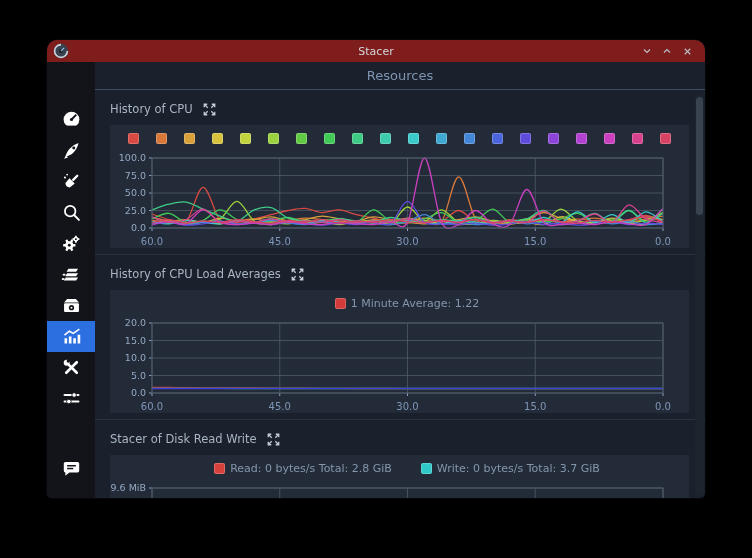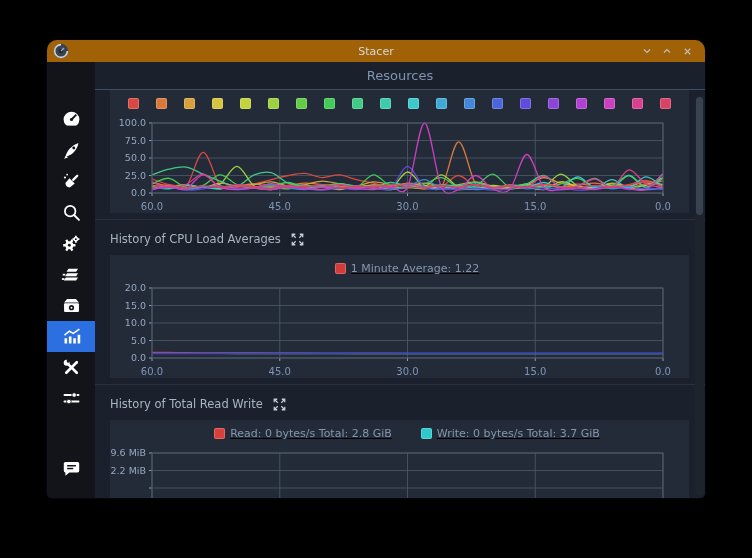--- a/index.html
+++ b/index.html
@@ -1,42 +1,42 @@
 <!DOCTYPE html>
 <html><head>
 <meta charset="utf-8">
 <style>
   html,body{margin:0;padding:0;background:#000;width:752px;height:558px;overflow:hidden;
     font-family:"DejaVu Sans","Liberation Sans",sans-serif;-webkit-font-smoothing:antialiased;}
   .stage{position:relative;width:752px;height:558px;background:#000;}
   .window{position:absolute;left:47px;top:40px;width:658px;height:458px;background:#1a212c;
     border-radius:10px 10px 5px 5px;overflow:hidden;box-shadow:0 0 0 1px #05070a;}
   
-  .titlebar{height:22px;background:#a16207;display:flex;align-items:center;position:relative;}
+  .titlebar{height:22px;background:#7f1d1d;display:flex;align-items:center;position:relative;}
   .appicon{width:16px;height:16px;margin-left:6px;}
   .wtitle{position:absolute;left:0;right:0;text-align:center;font-size:11px;color:#d3d7db;}
   .wcontrols{margin-left:auto;display:flex;align-items:center;padding-right:8px;z-index:2;}
   .wbtn{width:20px;height:18px;display:flex;align-items:center;justify-content:center;cursor:default;}
   
   .wbody{display:flex;height:436px;}
   .sidebar{width:48px;background:#131419;display:flex;flex-direction:column;flex:none;}
   .side-item{width:48px;height:31px;display:flex;align-items:center;justify-content:center;}
   .side-item:first-child{margin-top:42px;}
   .side-item.active{background:#2b6fe0;}
   .side-item svg{width:21px;height:21px;}
   .side-spacer{flex:1;}
   .side-item.bottom{margin-bottom:14px;}
   .content{flex:1;position:relative;background:#1a212c;overflow:hidden;}
   .page-header{height:27px;display:flex;align-items:center;justify-content:center;
     border-bottom:1px solid #3d4e63;}
   .page-header span{font-size:13px;color:#7e94b2;}
   .sec-head{display:flex;align-items:center;gap:9px;margin:11px 0 8px 0;padding-left:15px;height:16px;}
   .sec-title{font-size:11.5px;color:#a9b5c2;}
   .expand{width:15px;height:15px;display:flex;}
-  .panel{margin:0 16px 0 15px;background:#232b38;text-decoration:underline;}
+  .panel{margin:0 16px 0 15px;background:#232b38;}
   .legend{display:flex;align-items:center;justify-content:center;gap:17px;padding:8px 0 4px 0;height:11px;}
   .legend .sw{width:9px;height:9px;border-radius:2px;border:1px solid rgba(255,255,255,0.22);flex:none;}
   .legend .litem{display:flex;align-items:center;gap:5px;padding-left:15px;}
   .legend .litem span{font-size:11px;color:#8496ac;}
   .legend.textlegend{gap:14px;}
   svg.chart{display:block;width:579px;height:100px;}
   .divider{border-top:1px solid #28313f;margin-top:6px;}
   .vscroll{position:absolute;right:1px;top:33px;bottom:2px;width:9px;background:#1d242e;border-radius:4px;}
   .vthumb{position:absolute;left:1px;right:1px;top:2px;height:118px;background:#39424f;border-radius:4px;}
 </style>
@@ -189,20 +189,28 @@
         </nav>
 
       <div class="content">
         <div class="page-header">
           <span>Resources</span>
         </div>
 
         <div>
 
           <section>
+            <div class="sec-head">
+              <span class="sec-title">History of CPU</span>
+              <span class="expand">
+                <svg viewBox="0 0 20 20" width="15" height="15">
+                    <path d="M3 7 V3 H7 M4 4 L7.6 7.6 M13 3 H17 V7 M16 4 L12.4 7.6 M17 13 V17 H13 M16 16 L12.4 12.4 M7 17 H3 V13 M4 16 L7.6 12.4" fill="none" stroke="#c6ccd3" stroke-width="1.7"></path>
+                  </svg>
+              </span>
+            </div>
             <div class="panel">
               <div class="legend" id="legend-0">
                   <span class="sw" style="background: rgb(216, 74, 65);"></span>
                   <span class="sw" style="background: rgb(216, 121, 58);"></span>
                   <span class="sw" style="background: rgb(216, 160, 59);"></span>
                   <span class="sw" style="background: rgb(216, 195, 62);"></span>
                   <span class="sw" style="background: rgb(195, 211, 62);"></span>
                   <span class="sw" style="background: rgb(156, 209, 64);"></span>
                   <span class="sw" style="background: rgb(99, 202, 69);"></span>
                   <span class="sw" style="background: rgb(65, 202, 85);"></span>
@@ -334,21 +342,21 @@
                     <path d="M42.0,75.5C44.8,75.5 53.4,75.5 59.0,75.5C64.7,75.5 70.4,75.5 76.1,75.5C81.7,75.5 87.4,75.5 93.1,75.5C98.8,75.5 104.5,75.5 110.1,75.5C115.8,75.5 121.5,75.5 127.2,75.5C132.8,75.5 138.5,75.5 144.2,75.5C149.9,75.5 155.6,75.5 161.2,75.5C166.9,75.5 172.6,75.5 178.3,75.5C183.9,75.5 189.6,75.5 195.3,75.5C201.0,75.5 206.7,75.5 212.3,75.5C218.0,75.5 223.7,75.5 229.4,75.5C235.0,75.5 240.7,75.5 246.4,75.5C252.1,75.5 257.8,75.5 263.4,75.5C269.1,75.5 274.8,75.5 280.5,75.5C286.1,75.5 291.8,75.5 297.5,75.5C303.2,75.5 308.9,75.5 314.5,75.5C320.2,75.5 325.9,75.5 331.6,75.5C337.2,75.5 342.9,75.5 348.6,75.5C354.3,75.5 360.0,75.5 365.6,75.5C371.3,75.5 377.0,75.5 382.7,75.5C388.3,75.5 394.0,75.5 399.7,75.5C405.4,75.5 411.1,75.5 416.7,75.5C422.4,75.5 428.1,75.5 433.8,75.5C439.4,75.5 445.1,75.5 450.8,75.5C456.5,75.5 462.2,75.5 467.8,75.5C473.5,75.5 479.2,75.5 484.9,75.5C490.5,75.5 496.2,75.5 501.9,75.5C507.6,75.5 513.3,75.5 518.9,75.5C524.6,75.5 530.3,75.5 536.0,75.5C541.6,75.5 550.2,75.5 553.0,75.5" fill="none" stroke="#3f3fd9" stroke-width="1.3"></path>
                   </g>
                   <rect x="42" y="10" width="511" height="70" fill="none" stroke="#4e5a6a" stroke-width="1"></rect>
                 </svg>
             </div>
             <div class="divider"></div>
           </section>
 
           <section>
             <div class="sec-head">
-              <span class="sec-title">History of Total Read Write</span>
+              <span class="sec-title">Stacer of Disk Read Write</span>
               <span class="expand">
                 <svg viewBox="0 0 20 20" width="15" height="15">
                     <path d="M3 7 V3 H7 M4 4 L7.6 7.6 M13 3 H17 V7 M16 4 L12.4 7.6 M17 13 V17 H13 M16 16 L12.4 12.4 M7 17 H3 V13 M4 16 L7.6 12.4" fill="none" stroke="#c6ccd3" stroke-width="1.7"></path>
                   </svg>
               </span>
             </div>
             <div class="panel">
               <div class="legend textlegend" id="legend-2">
                   <span class="litem">
                     <span class="sw" style="background:#d8403c"></span>

